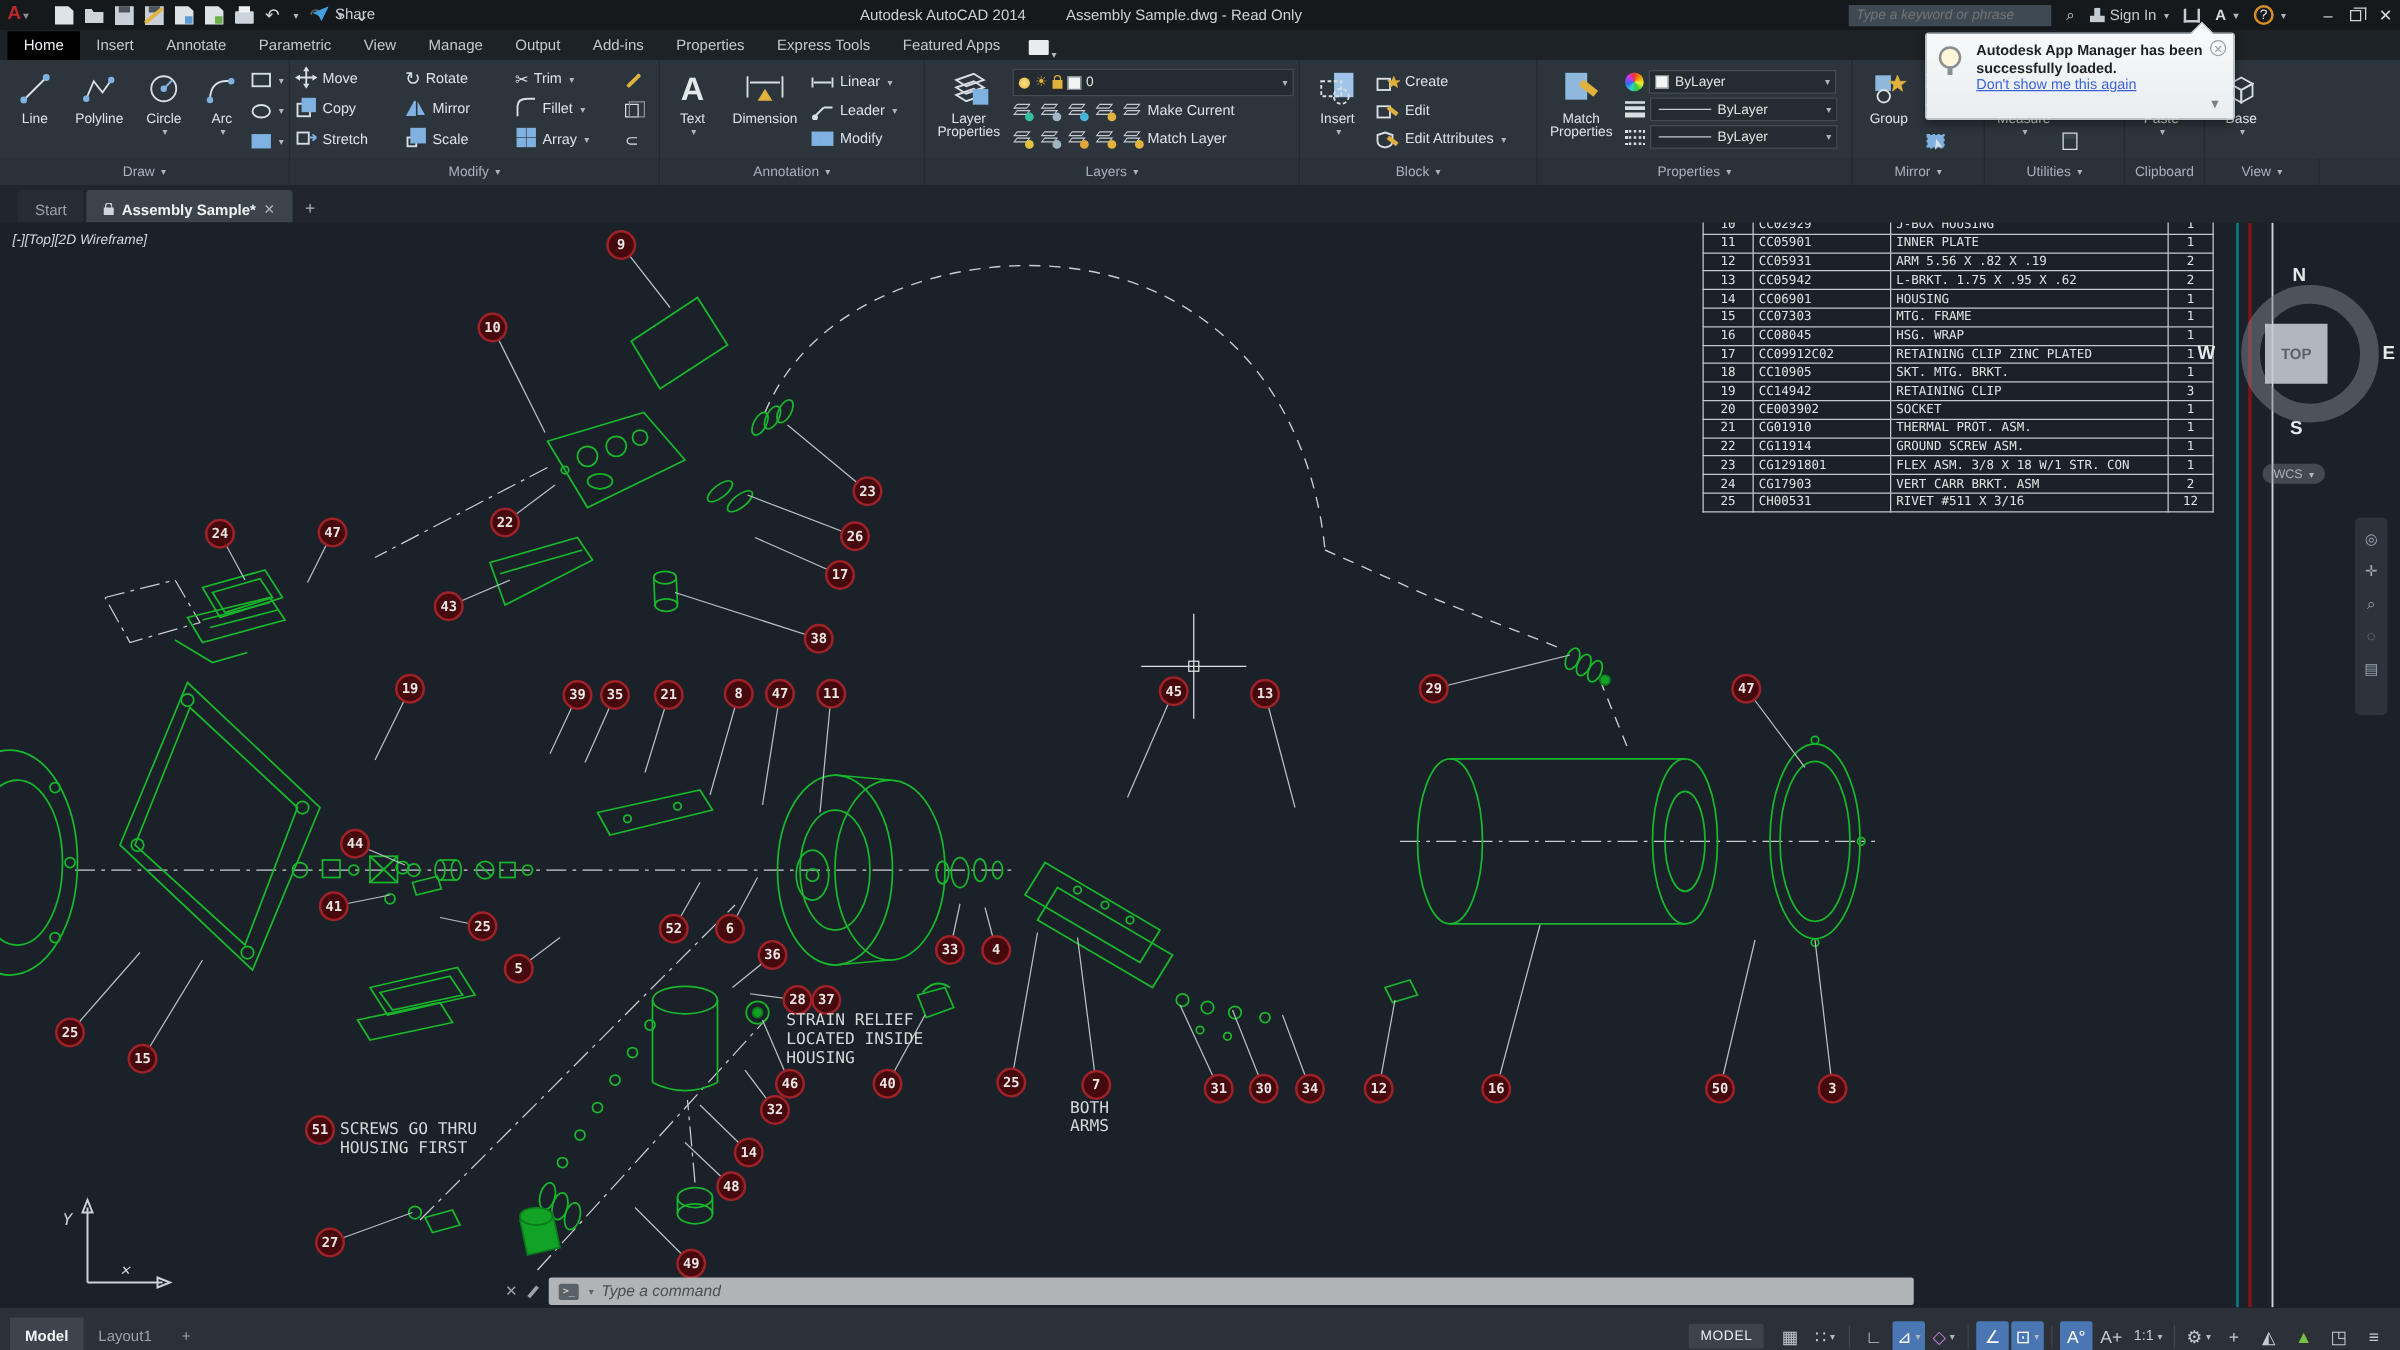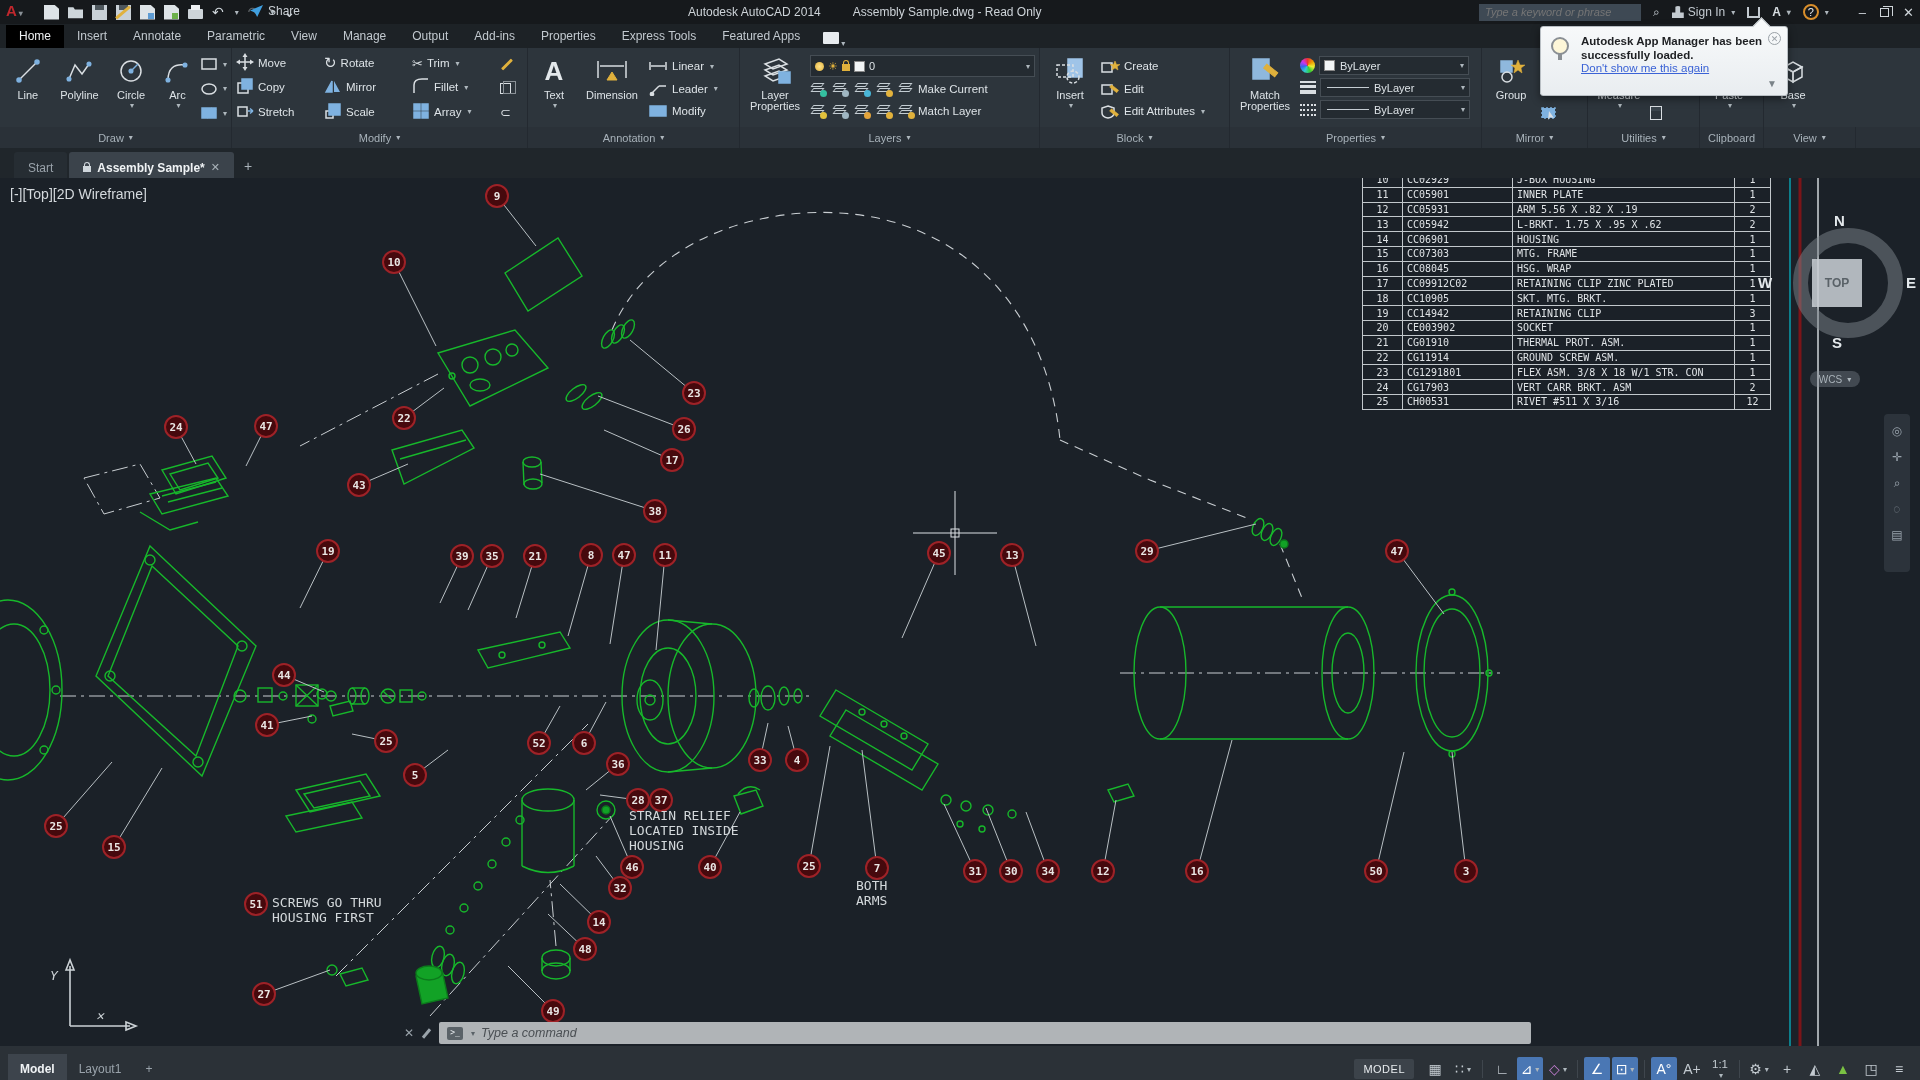--- a/index.html
+++ b/index.html
@@ -91,21 +91,21 @@
   
   #filetabs { height:30px; background:#20262b; display:flex; align-items:flex-end; padding-left:14px; gap:2px; }
   .ftab { height:26px; padding:5px 14px 0; font-size:12px; color:#9aa3ab; background:#262d33; border-radius:3px 3px 0 0; display:flex; gap:6px; align-items:center; }
   .ftab.active { background:#3b434b; color:#f0f3f5; font-weight:bold; }
   .ftab .x { color:#aab3ba; font-weight:normal; font-size:11px; }
   .locksm { width:8px; height:6px; background:#cfd6db; position:relative; display:inline-block; margin-top:2px;}
   .locksm::before{ content:""; position:absolute; left:1px; top:-4px; width:4px; height:4px; border:1.5px solid #cfd6db; border-bottom:0; border-radius:3px 3px 0 0; }
   .newtab { color:#aab3ba; font-size:14px; padding:4px 8px; }
   
   #canvas { position:relative; height:868px; background:#1b2128; overflow:hidden; }
-  #vplabel { position:absolute; left:10px; top:8px; color:#d4d9dd; font-size:14px; z-index:5; }
+  #vplabel { position:absolute; left:10px; top:8px; color:#d4d9dd; font-size:11px; z-index:5;font-style:italic; }
   svg#draw { position:absolute; inset:0; z-index:1; }
   .g * { stroke:#17b82b; fill:none; stroke-width:1.4; }
   .g .gf { fill:#12a226; stroke:#0c7a1c; }
   .dash * { stroke:#c9ced2; fill:none; stroke-width:1.1; stroke-dasharray:9 7; }
   .cl * { stroke:#c9ced2; fill:none; stroke-width:1; stroke-dasharray:16 5 3 5; }
   .leader { stroke:#b9c0c4; stroke-width:1; }
   .balloon circle { fill:#46090d; stroke:#9e2227; stroke-width:2; }
   .balloon text { fill:#e9e6e4; font:bold 11px "DejaVu Sans Mono",monospace; text-anchor:middle; }
   .note text { fill:#d3d8db; font:13px "DejaVu Sans Mono",monospace; }
   .xh * { stroke:#dde2e5; stroke-width:1; fill:none; }
@@ -146,21 +146,21 @@
   .ncar { position:absolute; right:10px; bottom:6px; color:#7a8288; font-size:10px; }
   
   #statusbar { height:46px; background:#2b3137; display:flex; align-items:center; padding:0 8px; }
   #layout-tabs { display:flex; align-items:center; height:100%; }
   .ltab { padding:8px 12px; font-size:12px; color:#9aa3ab; }
   .ltab.active { background:#3d444c; color:#f0f3f5; font-weight:bold; }
   #sspacer { flex:1; }
   #status-icons { display:flex; align-items:center; gap:2px; }
   .sbtn { min-width:26px; height:24px; display:flex; align-items:center; justify-content:center; color:#c3cad0; font-size:14px; border-radius:2px; padding:0 3px; gap:1px;}
   .sbtn.active { background:#4a77b4; color:#fff; }
-  .sbtn.txt { font-size:11.5px;flex-direction:column; }
+  .sbtn.txt { font-size:11.5px; }
   .sdiv { width:1px; height:18px; background:#3f464d; margin:0 4px; }
   #model-btn { background:#3c434a; color:#e8ecef; font-size:11px; padding:4px 9px; border-radius:2px; margin-right:8px; letter-spacing:.5px; }
 </style>
 </head>
 <body>
 
 <div id="titlebar">
   <span id="app-menu"><span>A</span><span class="car">▾</span></span>
   <span id="qat">
       <span class="qic new-file-icon"></span>

